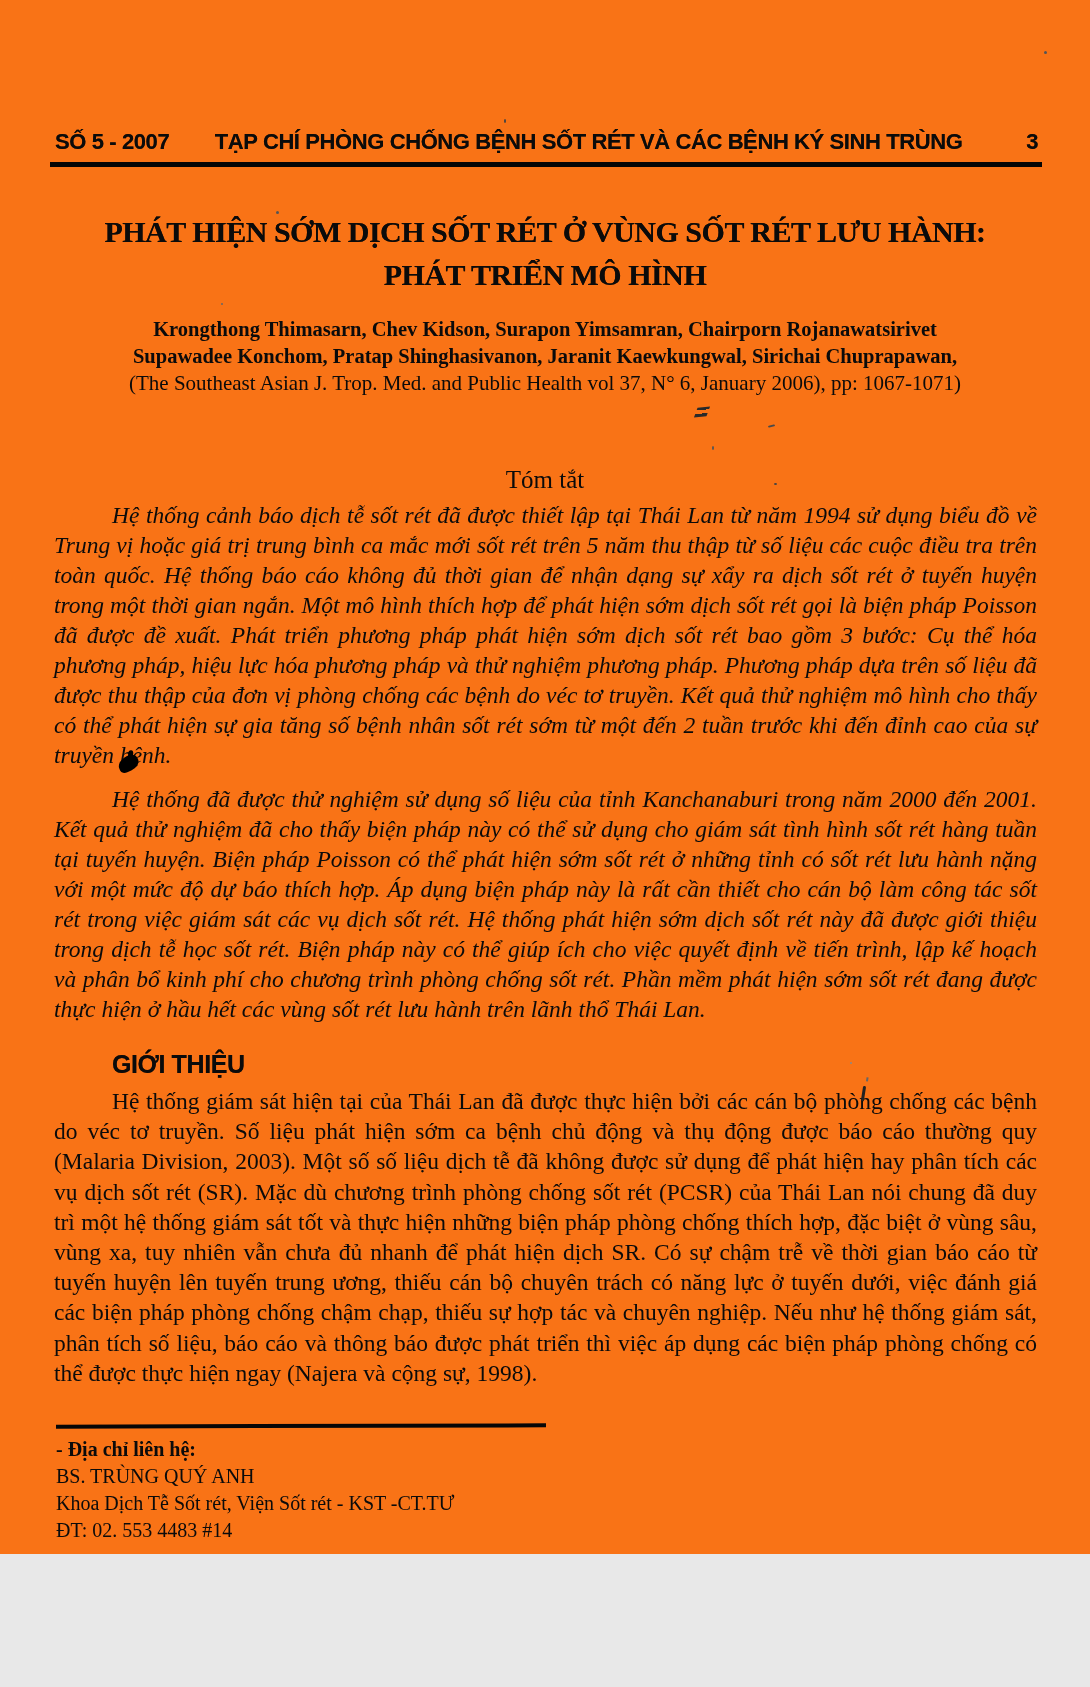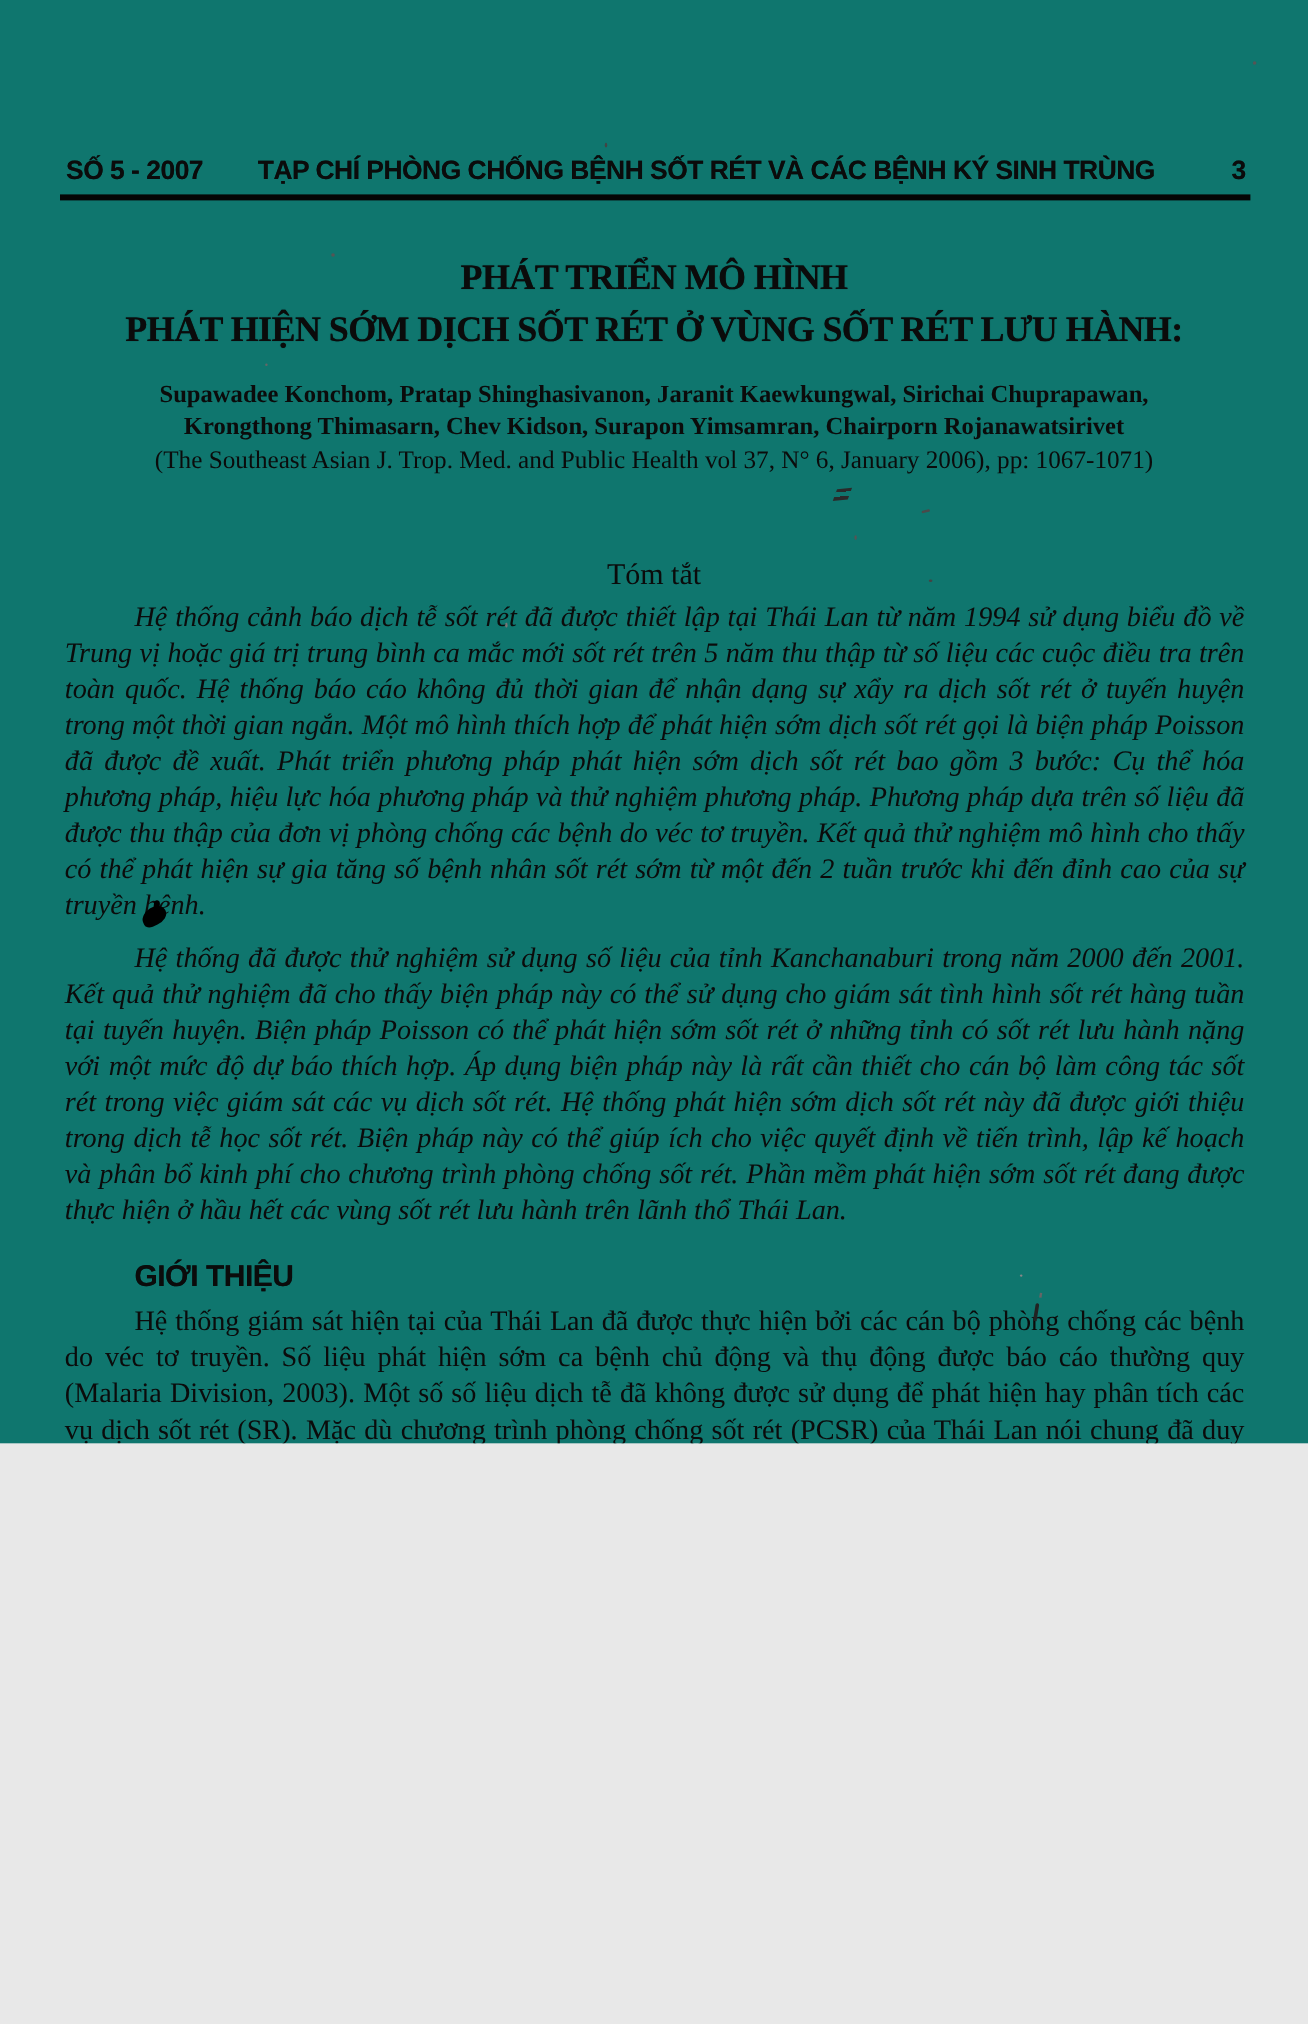--- a/index.html
+++ b/index.html
@@ -1,20 +1,20 @@
 <!DOCTYPE html>
 <html><head>
 <meta charset="utf-8">
 <style>
   html,body{margin:0;padding:0;background:#e8e8e8;}
   .page{
     position:relative;
-    width:1090px;height:1203px;
+    width:1090px;height:1554px;
     margin:0 auto;
-    background:#0f766e;
+    background:#f97316;
     overflow:hidden;
     font-family:"Liberation Serif", serif;
     color:#0b0b0b;
   }
   .page *{box-sizing:border-box;}
 
   
   .journal-header{
     position:absolute;top:129px;left:50px;width:992px;
     display:flex;align-items:flex-end;
@@ -112,27 +112,27 @@
 
 <div class="page">
 
   <div class="journal-header">
     <span class="issue">SỐ 5 - 2007</span>
     <span class="jtitle">TẠP CHÍ PHÒNG CHỐNG BỆNH SỐT RÉT VÀ CÁC BỆNH KÝ SINH TRÙNG</span>
     <span class="pagenum">3</span>
   </div>
 
   <div class="article-title">
+    <div>PHÁT HIỆN SỚM DỊCH SỐT RÉT Ở VÙNG SỐT RÉT LƯU HÀNH:</div>
     <div>PHÁT TRIỂN MÔ HÌNH</div>
-    <div>PHÁT HIỆN SỚM DỊCH SỐT RÉT Ở VÙNG SỐT RÉT LƯU HÀNH:</div>
   </div>
 
   <div class="authors-block">
+    <div class="authors-line">Krongthong Thimasarn, Chev Kidson, Surapon Yimsamran, Chairporn Rojanawatsirivet</div>
     <div class="authors-line">Supawadee Konchom, Pratap Shinghasivanon, Jaranit Kaewkungwal, Sirichai Chuprapawan,</div>
-    <div class="authors-line">Krongthong Thimasarn, Chev Kidson, Surapon Yimsamran, Chairporn Rojanawatsirivet</div>
     <div class="citation">(The Southeast Asian J. Trop. Med. and Public Health vol 37, N° 6, January 2006), pp: 1067-1071)</div>
   </div>
 
   <div class="abstract-heading">Tóm tắt</div>
   <div class="abstract">
     <p>Hệ thống cảnh báo dịch tễ sốt rét đã được thiết lập tại Thái Lan từ năm 1994 sử dụng biểu đồ về Trung vị hoặc giá trị trung bình ca mắc mới sốt rét trên 5 năm thu thập từ số liệu các cuộc điều tra trên toàn quốc. Hệ thống báo cáo không đủ thời gian để nhận dạng sự xẩy ra dịch sốt rét ở tuyến huyện trong một thời gian ngắn. Một mô hình thích hợp để phát hiện sớm dịch sốt rét gọi là biện pháp Poisson đã được đề xuất. Phát triển phương pháp phát hiện sớm dịch sốt rét bao gồm 3 bước: Cụ thể hóa phương pháp, hiệu lực hóa phương pháp và thử nghiệm phương pháp. Phương pháp dựa trên số liệu đã được thu thập của đơn vị phòng chống các bệnh do véc tơ truyền. Kết quả thử nghiệm mô hình cho thấy có thể phát hiện sự gia tăng số bệnh nhân sốt rét sớm từ một đến 2 tuần trước khi đến đỉnh cao của sự truyền bệnh.</p>
     <p>Hệ thống đã được thử nghiệm sử dụng số liệu của tỉnh Kanchanaburi trong năm 2000 đến 2001. Kết quả thử nghiệm đã cho thấy biện pháp này có thể sử dụng cho giám sát tình hình sốt rét hàng tuần tại tuyến huyện. Biện pháp Poisson có thể phát hiện sớm sốt rét ở những tỉnh có sốt rét lưu hành nặng với một mức độ dự báo thích hợp. Áp dụng biện pháp này là rất cần thiết cho cán bộ làm công tác sốt rét trong việc giám sát các vụ dịch sốt rét. Hệ thống phát hiện sớm dịch sốt rét này đã được giới thiệu trong dịch tễ học sốt rét. Biện pháp này có thể giúp ích cho việc quyết định về tiến trình, lập kế hoạch và phân bổ kinh phí cho chương trình phòng chống sốt rét. Phần mềm phát hiện sớm sốt rét đang được thực hiện ở hầu hết các vùng sốt rét lưu hành trên lãnh thổ Thái Lan.</p>
   </div>
 
   <div class="introduction-heading">GIỚI THIỆU</div>

